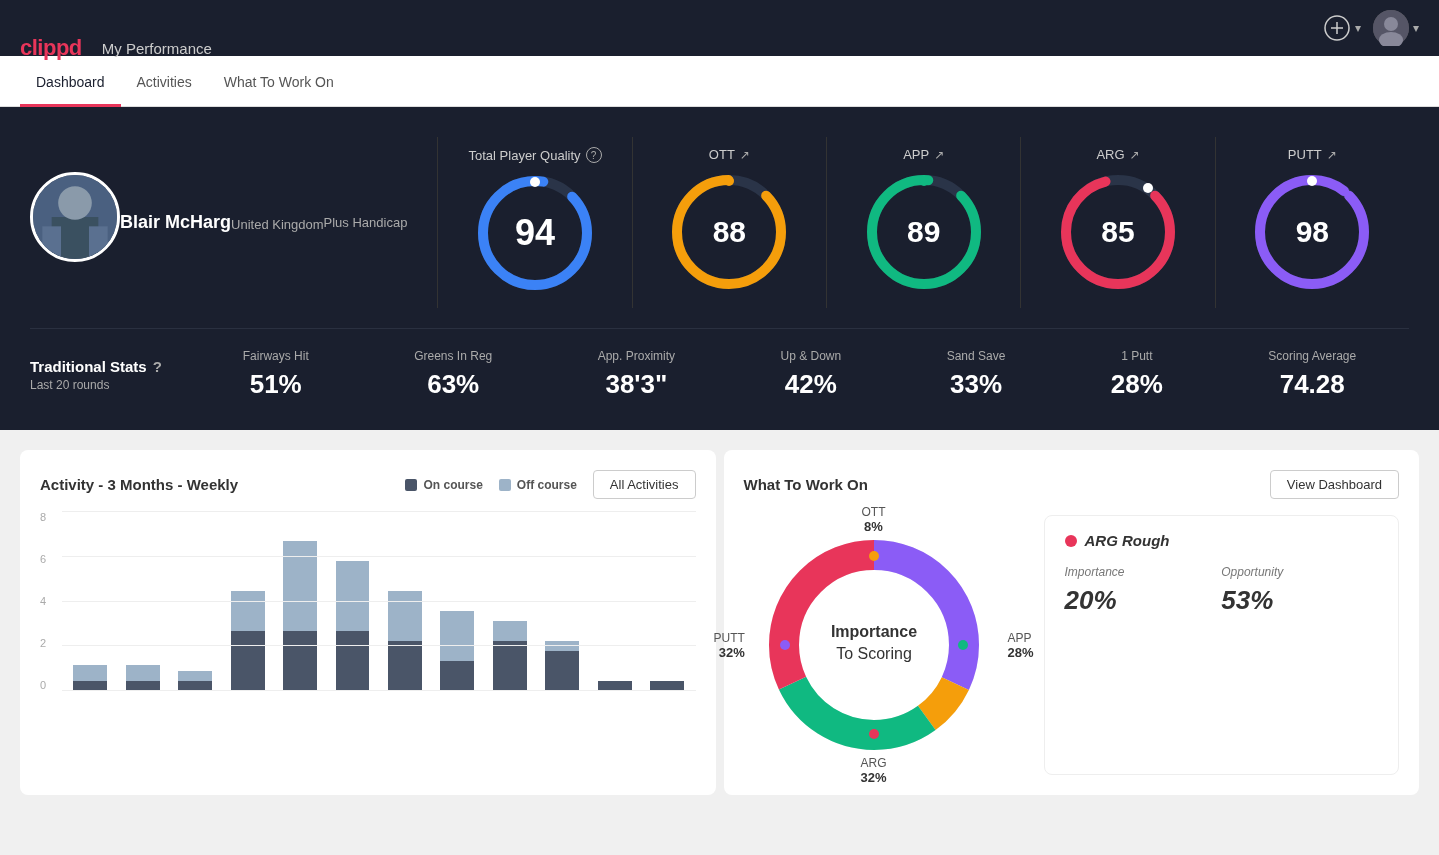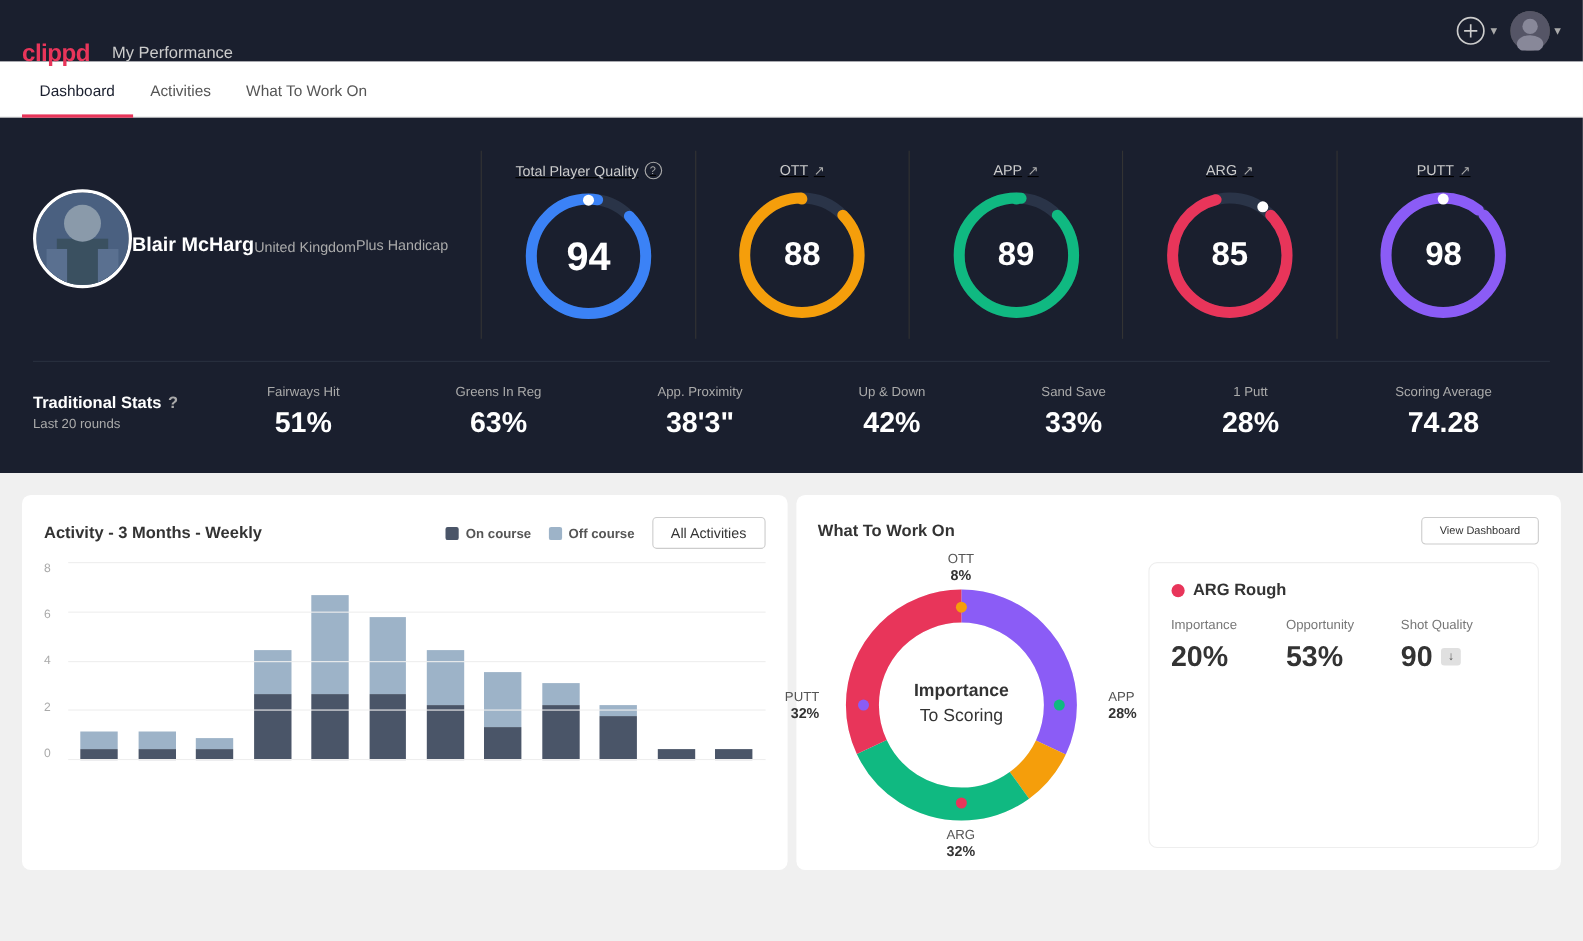--- a/index.html
+++ b/index.html
@@ -25,21 +25,21 @@
     .stats-top { display: flex; align-items: stretch; gap: 0; }
     .player-info { display: flex; align-items: center; padding-right: 30px; min-width: 160px; }
     .player-avatar { width: 90px; height: 90px; border-radius: 50%; background: #4a5568; border: 3px solid #fff; overflow: hidden; display: flex; align-items: center; justify-content: center; margin-bottom: 12px; }
     .player-avatar svg { width: 100%; height: 100%; }
     .player-name { color: #fff; font-size: 18px; font-weight: 700; text-align: center; }
     .player-country { color: #aaa; font-size: 13px; margin-top: 4px; }
     .player-handicap { color: #aaa; font-size: 13px; }
 
     
     .quality-gauges { display: flex; flex: 1; border-left: 1px solid #333; }
-    .gauge-section { flex: 1; display: flex; flex-direction: column; align-items: center; padding: 10px 15px; border-right: 1px solid #333; text-decoration: underline; }
+    .gauge-section { flex: 1; display: flex; flex-direction: column; align-items: center; padding: 10px 15px; border-right: 1px solid #333; }
     .gauge-section:last-child { border-right: none; }
     .gauge-title { color: #ccc; font-size: 13px; margin-bottom: 5px; display: flex; align-items: center; gap: 5px; }
     .gauge-title .help-icon { width: 16px; height: 16px; border-radius: 50%; border: 1px solid #aaa; display: inline-flex; align-items: center; justify-content: center; font-size: 10px; color: #aaa; }
     .gauge-title .arrow-icon { color: #aaa; font-size: 12px; }
     .gauge-container { position: relative; width: 130px; height: 130px; }
     .gauge-number { position: absolute; top: 50%; left: 50%; transform: translate(-50%, -50%); color: #fff; font-size: 36px; font-weight: 700; }
     .gauge-number-sm { font-size: 30px; }
 
     
     .traditional-stats { display: flex; align-items: center; padding: 20px 0 0; border-top: 1px solid #2a3040; margin-top: 20px; }
@@ -65,21 +65,21 @@
     .legend-dot.on { background: #4a5568; }
     .legend-dot.off { background: #9db3c8; }
     .activities-btn { border: 1px solid #ccc; background: #fff; padding: 6px 16px; font-size: 13px; cursor: pointer; border-radius: 4px; color: #333; }
     .chart-area { position: relative; height: 220px; margin-top: 10px; }
     .y-label { font-size: 11px; color: #aaa; }
     .x-label { font-size: 11px; color: #aaa; }
 
     
     .wtwo-header { display: flex; justify-content: space-between; align-items: center; margin-bottom: 16px; }
     .wtwo-title { font-size: 15px; font-weight: 600; color: #333; }
-    .view-dashboard-btn { border: 1px solid #ccc; background: #fff; padding: 6px 16px; font-size: 10px; cursor: pointer; border-radius: 4px; color: #333; }
+    .view-dashboard-btn { border: 1px solid #ccc; background: #fff; padding: 6px 16px; font-size: 13px; cursor: pointer; border-radius: 4px; color: #333; }
     .wtwo-content { display: flex; gap: 20px; }
 
     
     .arg-card { flex: 1; border: 1px solid #eee; border-radius: 8px; padding: 16px 20px; }
     .arg-card-title { display: flex; align-items: center; gap: 8px; font-size: 15px; font-weight: 600; color: #333; margin-bottom: 16px; }
     .arg-dot { width: 12px; height: 12px; border-radius: 50%; background: #e8355a; }
     .arg-stats { display: flex; gap: 0; }
     .arg-stat { flex: 1; }
     .arg-stat-label { font-size: 12px; color: #777; margin-bottom: 6px; }
     .arg-stat-value { font-size: 26px; font-weight: 700; color: #333; }
@@ -397,38 +397,31 @@
           <text x="120" y="112" text-anchor="middle" font-size="16" font-weight="600" fill="#333">Importance</text>
           <text x="120" y="134" text-anchor="middle" font-size="16" fill="#333">To Scoring</text>
 
           <circle cx="120" cy="31" r="5" fill="#f59e0b"></circle>
           <circle cx="209" cy="120" r="5" fill="#10b981"></circle>
           <circle cx="120" cy="209" r="5" fill="#e8355a"></circle>
           <circle cx="31" cy="120" r="5" fill="#8b5cf6"></circle>
         </svg>
       </div>
 
-      <div class="arg-card" style="margin-left:20px;">
+      <div class="arg-card" style="margin-left:20px;font-style:italic;">
         <div class="arg-card-title">
           <div class="arg-dot"></div>
           <span>ARG Rough</span>
         </div>
         <div class="arg-stats">
           <div class="arg-stat">
             <div class="arg-stat-label">Importance</div>
             <div class="arg-stat-value">20%</div>
           </div>
           <div class="arg-stat">
             <div class="arg-stat-label">Opportunity</div>
             <div class="arg-stat-value">53%</div>
           </div>
-          <div class="arg-stat">
-            <div class="arg-stat-label">Shot Quality</div>
-            <div style="display:flex;align-items:center;gap:4px;">
-              <div class="arg-stat-value">90</div>
-              <span class="arg-stat-badge">↓</span>
-            </div>
-          </div>
         </div>
       </div>
     </div>
   </div>
 </div>
 
 </body></html>

